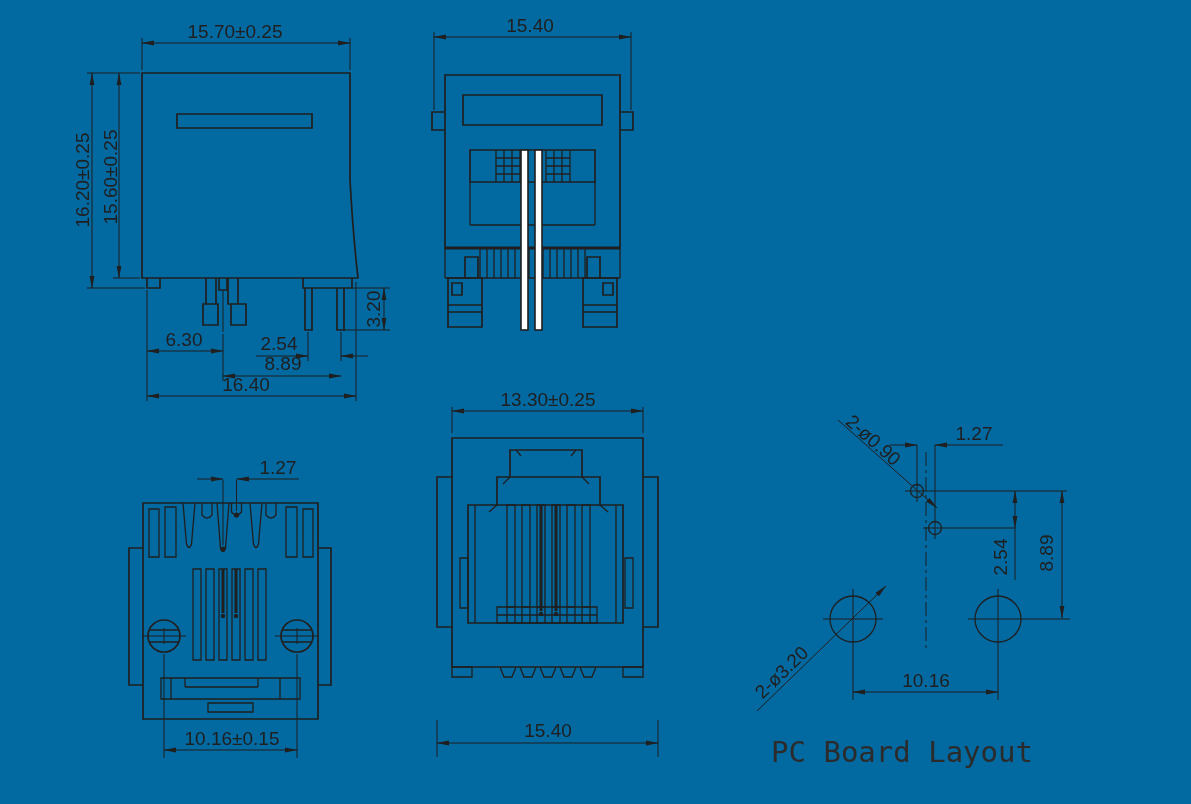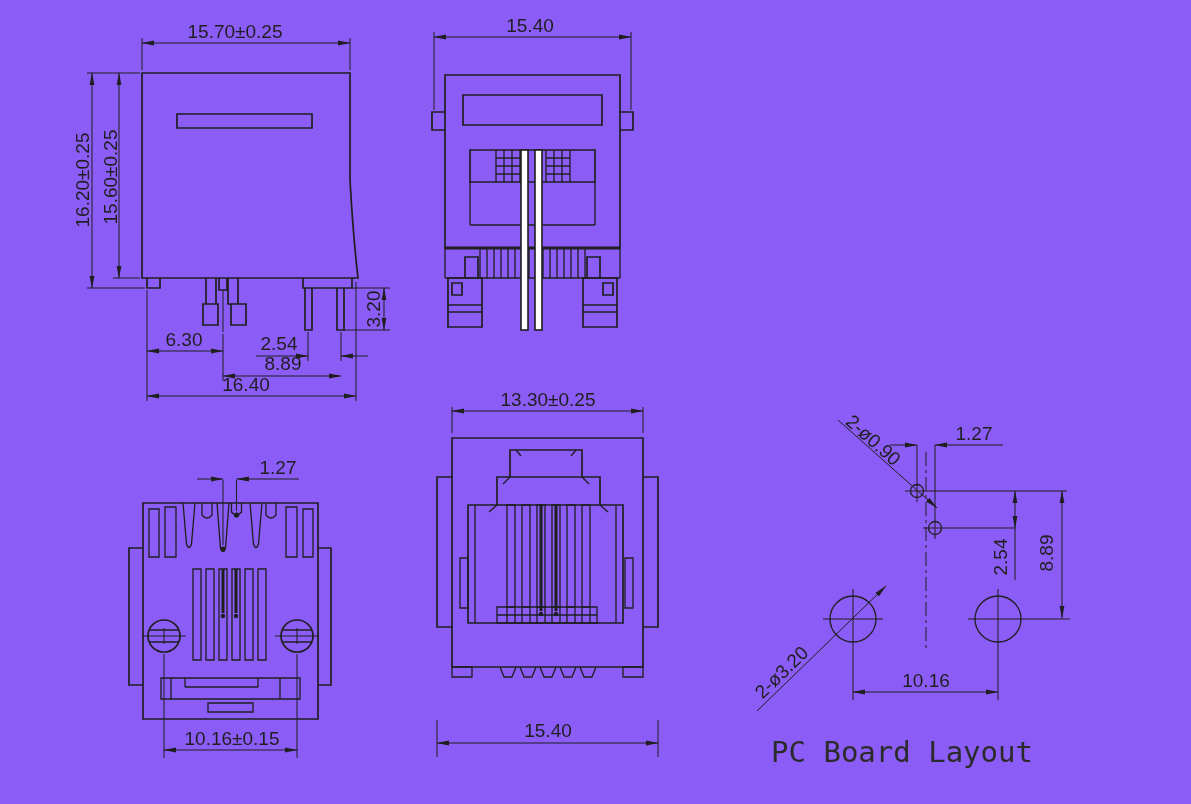--- a/index.html
+++ b/index.html
@@ -1,16 +1,16 @@
 <!DOCTYPE html>
 <html><head>
 <meta charset="utf-8">
 <style>
   html,body{margin:0;padding:0;background:#ffffff;}
-  #stage{position:relative;width:1191px;height:804px;background:#8b5cf6;overflow:hidden;
+  #stage{position:relative;width:1191px;height:804px;background:#0369a1;overflow:hidden;
          font-family:"Liberation Sans",sans-serif;}
   svg{position:absolute;left:0;top:0;}
   .o  {fill:none;stroke:#1f1f1f;stroke-width:1.7;stroke-linejoin:miter;stroke-linecap:square;}
   .o2 {fill:none;stroke:#1f1f1f;stroke-width:1.3;stroke-linejoin:miter;}
   .d  {fill:none;stroke:#1f1f1f;stroke-width:1;}
   .thick{fill:none;stroke:#1f1f1f;stroke-width:3;}
   .f  {fill:#1f1f1f;stroke:none;}
   .w  {fill:#ffffff;stroke:#1f1f1f;stroke-width:1.6;}
   .cl {fill:none;stroke:#1f1f1f;stroke-width:1;stroke-dasharray:14 4 3 4;}
   text{fill:#1f1f1f;}

